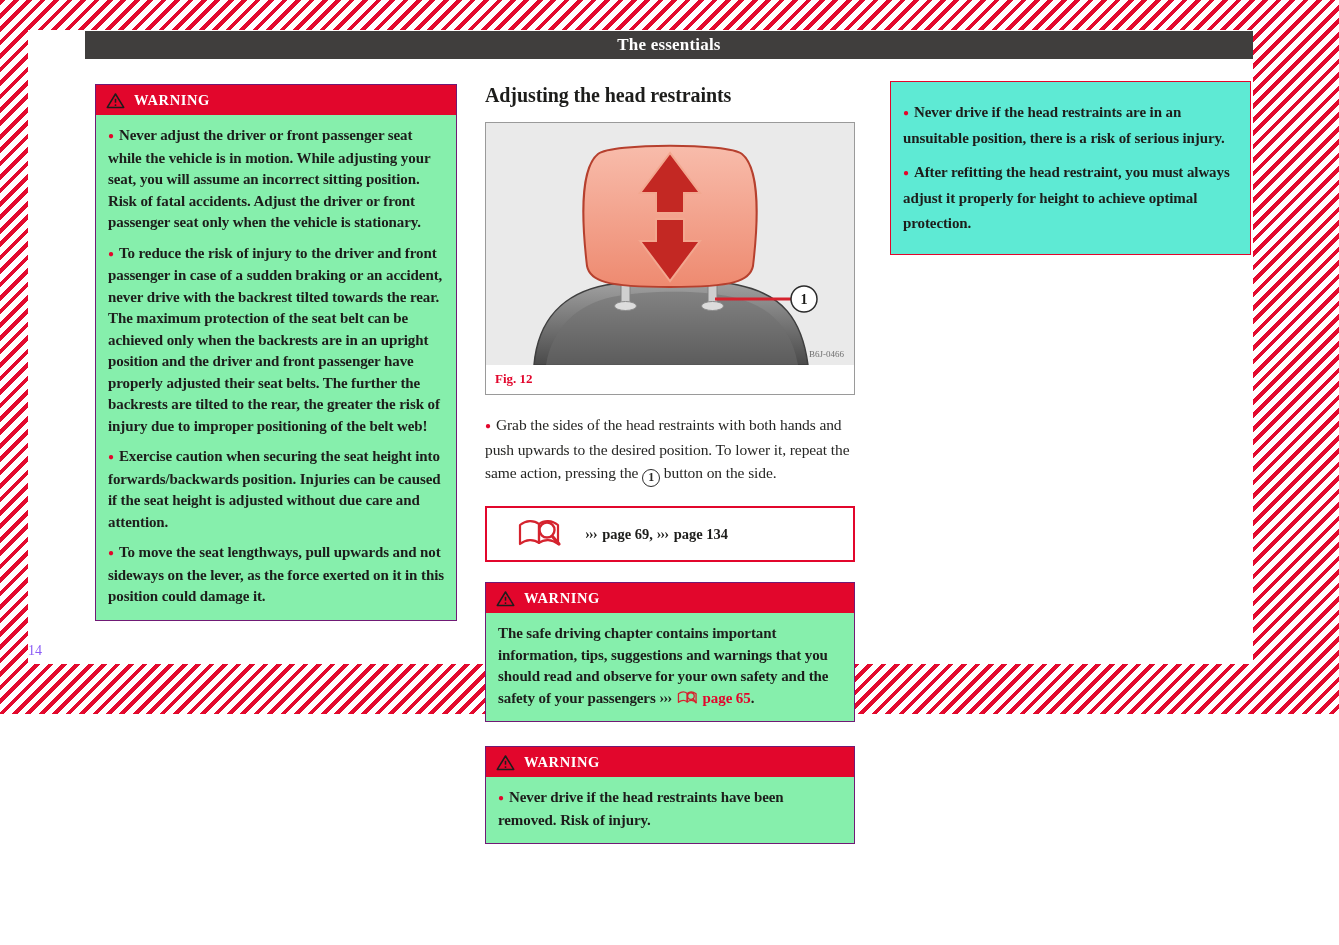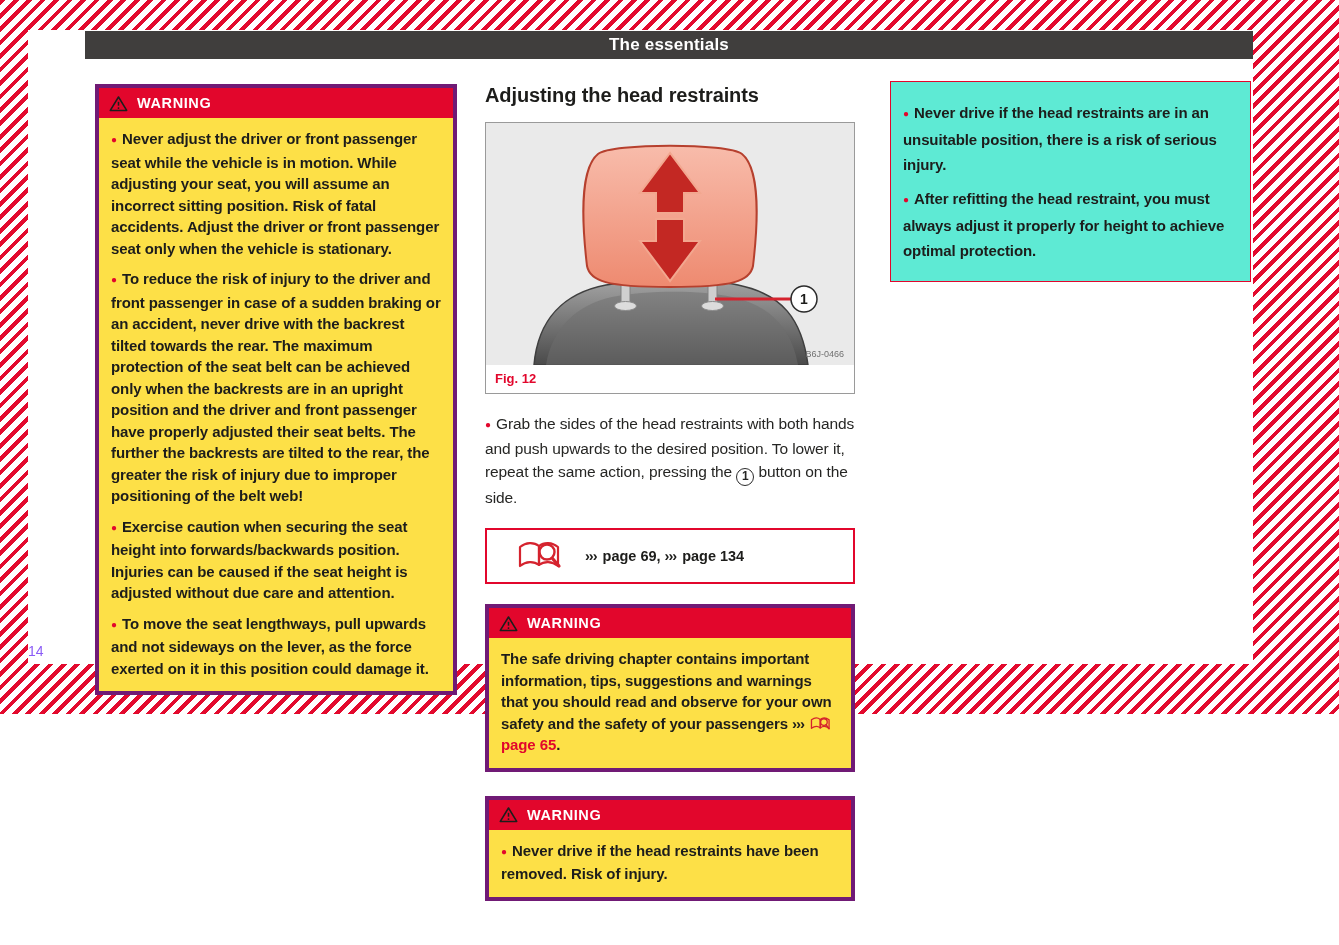--- a/index.html
+++ b/index.html
@@ -2,40 +2,41 @@
 <html><head>
 <meta charset="utf-8">
 <style>
   * { margin:0; padding:0; box-sizing:border-box; }
   html,body { width:1339px; height:945px; }
   body { font-family:"Liberation Sans","DejaVu Sans",sans-serif; color:#1d1d1b; overflow:hidden; }
 
   .frame {
     position:relative; width:1339px; height:714px;
     background:repeating-linear-gradient(135deg,#e30a2e 0,#e30a2e 4px,#ffffff 4px,#ffffff 9.5px);
+    font-family:Liberation Serif, serif;
   }
   .page {
     position:absolute; top:30px; left:28px; right:86px; bottom:50px;
     background:#ffffff;
   }
 
   .header-bar {
     position:absolute; top:1px; left:57px; right:0; height:28px;
     background:#403e3d; color:#ffffff;
     display:flex; align-items:center; justify-content:center;
     font-size:17px; font-weight:bold; letter-spacing:.2px;
   }
 
   .col { position:absolute; top:54px; }
   .col-left  { left:67px;  width:362px; }
   .col-mid   { left:457px; width:370px; }
   .col-right { left:862px; right:2px; top:51px; }
 
   
-  .warning-box { border:4px solid #701a75; background:#fde047; }
+  .warning-box { border:1px solid #701a75; background:#86efac; }
   .warning-head {
     background:#e2062c; color:#ffffff; height:30px;
     display:flex; align-items:center; gap:9px; padding:0 10px;
     font-weight:bold; font-size:14.5px; letter-spacing:.6px;
   }
   .warning-body { padding:10px 12px 12px 12px; font-weight:bold; font-size:15px; line-height:21.5px; letter-spacing:-.1px; }
 
   .witem { margin-bottom:9px; }
   .witem:last-child { margin-bottom:0; }
   .dot::before { content:"\25CF"; color:#e2062c; font-size:10px; padding-right:5px; position:relative; top:-1px; }

